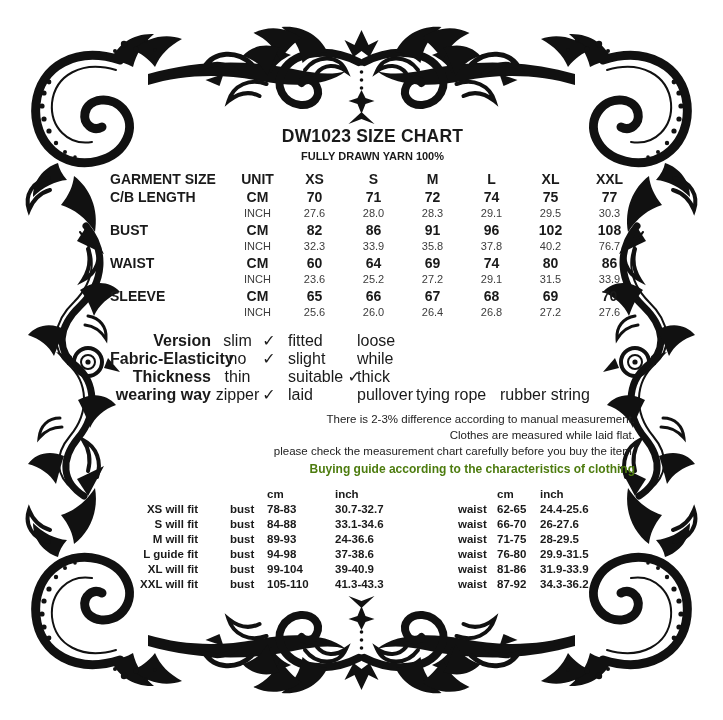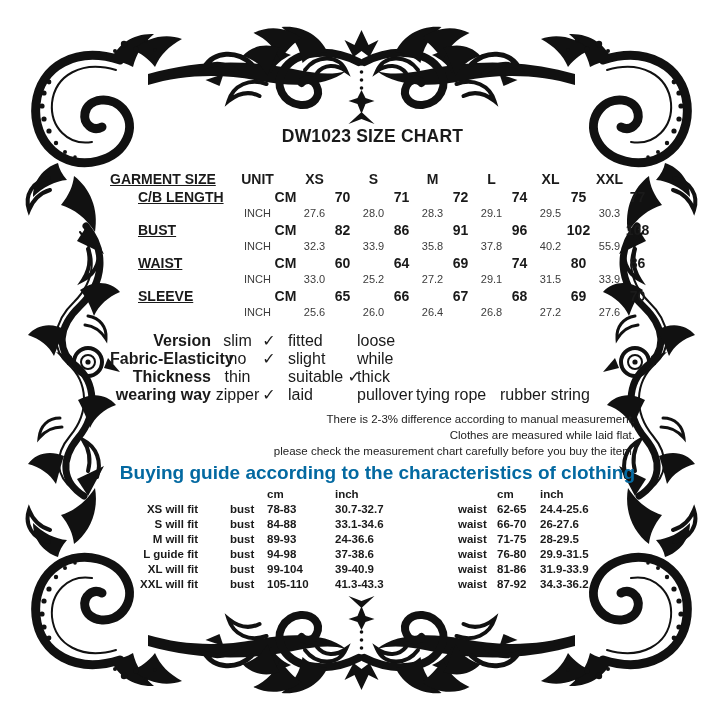--- a/index.html
+++ b/index.html
@@ -19,40 +19,40 @@
 
   .content{position:absolute;left:0;top:0;width:723px;height:720px;border-radius:30px;}
 
   .title-block{position:absolute;left:110px;top:126px;width:525px;text-align:center;}
   .title{font-size:17.5px;font-weight:bold;letter-spacing:.2px;}
   .subtitle{font-size:11px;font-weight:bold;margin-top:3px;}
 
   .size-table{position:absolute;left:110px;top:170px;}
   .trow{display:grid;grid-template-columns:120px 55px repeat(6,59px);align-items:center;}
   .thead{height:18px;font-weight:bold;font-size:14px;}
-  .cmrow{height:17px;font-weight:bold;font-size:14px;margin-left:28px;}
+  .cmrow{height:17px;font-weight:bold;font-size:14px;}
   .inchrow{height:16px;font-size:11px;color:#3c3c3c;}
   .cell{white-space:nowrap;}
-  .cell.lab{text-align:left;text-decoration:underline;}
+  .cell.lab{text-align:left;}
   .cell.unit,.cell.val{text-align:center;}
 
   .attr-block{position:absolute;left:110px;top:331px;}
   .arow{display:grid;grid-template-columns:105px 45px 18px 75px 58px 82px 115px;height:18px;align-items:center;font-size:16px;}
   .acell{white-space:nowrap;}
   .alabel{font-weight:bold;text-align:right;padding-right:4px;}
   .a0{text-align:center;}
   .a1{text-align:center;}
   .a2{padding-left:10px;}
   .a3{padding-left:4px;}
   .a4{padding-left:5px;}
   .a5{padding-left:7px;}
 
   .notes-block{position:absolute;left:110px;top:411px;width:525px;text-align:right;}
   .note-line{font-size:11.5px;line-height:16px;color:#222;}
-  .guide-title{font-size:19px;font-weight:bold;margin-top:3px;color:#0369a1;}
+  .guide-title{font-size:12px;font-weight:bold;margin-top:3px;color:#4d7c0f;}
 
   .guide{position:absolute;top:486px;}
   .guide-left{left:130px;}
   .guide-right{left:458px;}
   .grow{display:grid;height:15px;align-items:center;font-size:11.5px;font-weight:bold;}
   .guide-left .grow{grid-template-columns:68px 69px 68px 85px;}
   .guide-right .grow{grid-template-columns:39px 43px 70px;}
   .gcell{white-space:nowrap;}
   .gsize{text-align:right;}
   .gpart-l{padding-left:32px;}
@@ -136,20 +136,21 @@
   <use href="#centerOrnament" transform="translate(361.5,0)"></use>
   <use href="#centerOrnament" transform="translate(361.5,720) scale(1,-1)"></use>
   <use href="#vine" transform="translate(0,360)"></use>
   <use href="#vine" transform="translate(723,360) scale(-1,1)"></use>
 </svg>
 
 <div class="content">
 
   <div class="title-block">
     <div class="title">DW1023 SIZE CHART</div>
+    <div class="subtitle">FULLY DRAWN YARN 100%</div>
   </div>
 
   <div class="size-table">
       <div class="trow thead">
         <div class="cell lab">GARMENT SIZE</div>
         <div class="cell unit">UNIT</div>
         <div class="cell val">XS</div>
         <div class="cell val">S</div>
         <div class="cell val">M</div>
         <div class="cell val">L</div>
@@ -187,36 +188,36 @@
         <div class="cell val">108</div>
       </div>
       <div class="trow inchrow">
         <div class="cell lab"></div>
         <div class="cell unit">INCH</div>
         <div class="cell val">32.3</div>
         <div class="cell val">33.9</div>
         <div class="cell val">35.8</div>
         <div class="cell val">37.8</div>
         <div class="cell val">40.2</div>
-        <div class="cell val">55.9</div>
+        <div class="cell val">76.7</div>
       </div>
       <div class="trow cmrow">
         <div class="cell lab">WAIST</div>
         <div class="cell unit">CM</div>
         <div class="cell val">60</div>
         <div class="cell val">64</div>
         <div class="cell val">69</div>
         <div class="cell val">74</div>
         <div class="cell val">80</div>
         <div class="cell val">86</div>
       </div>
       <div class="trow inchrow">
         <div class="cell lab"></div>
         <div class="cell unit">INCH</div>
-        <div class="cell val">33.0</div>
+        <div class="cell val">23.6</div>
         <div class="cell val">25.2</div>
         <div class="cell val">27.2</div>
         <div class="cell val">29.1</div>
         <div class="cell val">31.5</div>
         <div class="cell val">33.9</div>
       </div>
       <div class="trow cmrow">
         <div class="cell lab">SLEEVE</div>
         <div class="cell unit">CM</div>
         <div class="cell val">65</div>

